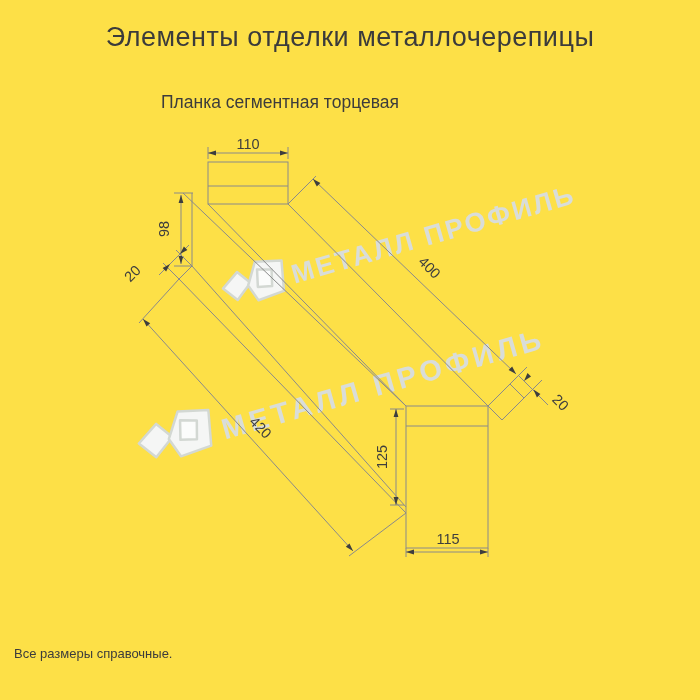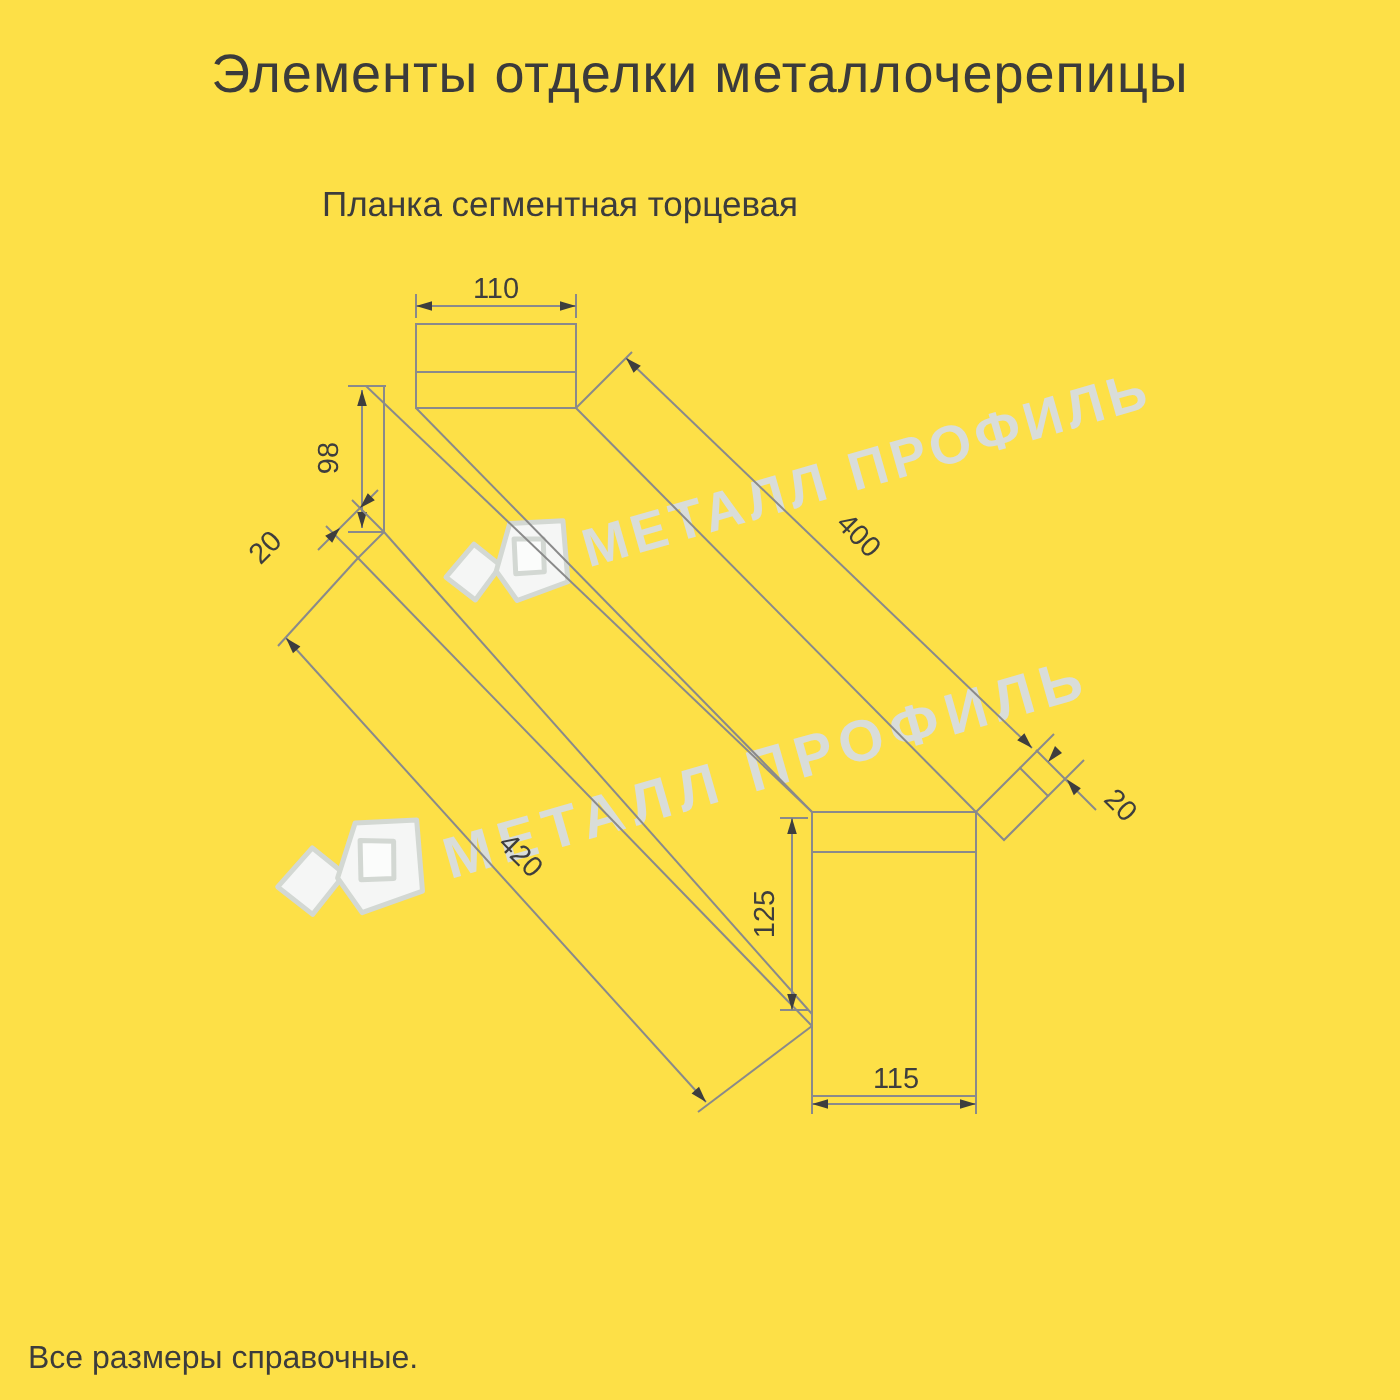--- a/index.html
+++ b/index.html
@@ -10,22 +10,22 @@
   }
   .title{
     position:absolute;left:0;top:22px;width:700px;text-align:center;
     font-size:27px;color:#3b3b3b;letter-spacing:0.5px;
   }
   .subtitle{
     position:absolute;left:0;top:93px;width:560px;text-align:center;
     font-size:17.5px;color:#3c3c3c;line-height:19px;
   }
   .footer{
-    position:absolute;left:14px;top:672px;
-    font-size:16px;color:#3c3c3c;line-height:16.5px;
+    position:absolute;left:14px;top:646px;
+    font-size:13px;color:#3c3c3c;line-height:16.5px;
   }
   svg.drawing{position:absolute;left:0;top:0;}
   .dim-text{font-size:14.5px;fill:#3e3e3e;}
   .wm-text{font-size:27px;font-weight:bold;fill:#d9ddd9;letter-spacing:2.5px;}
   .wm-text2{font-size:29px;font-weight:bold;fill:#d9ddd9;letter-spacing:4px;}
 </style>
 </head>
 <body>
 
 <div class="page">

